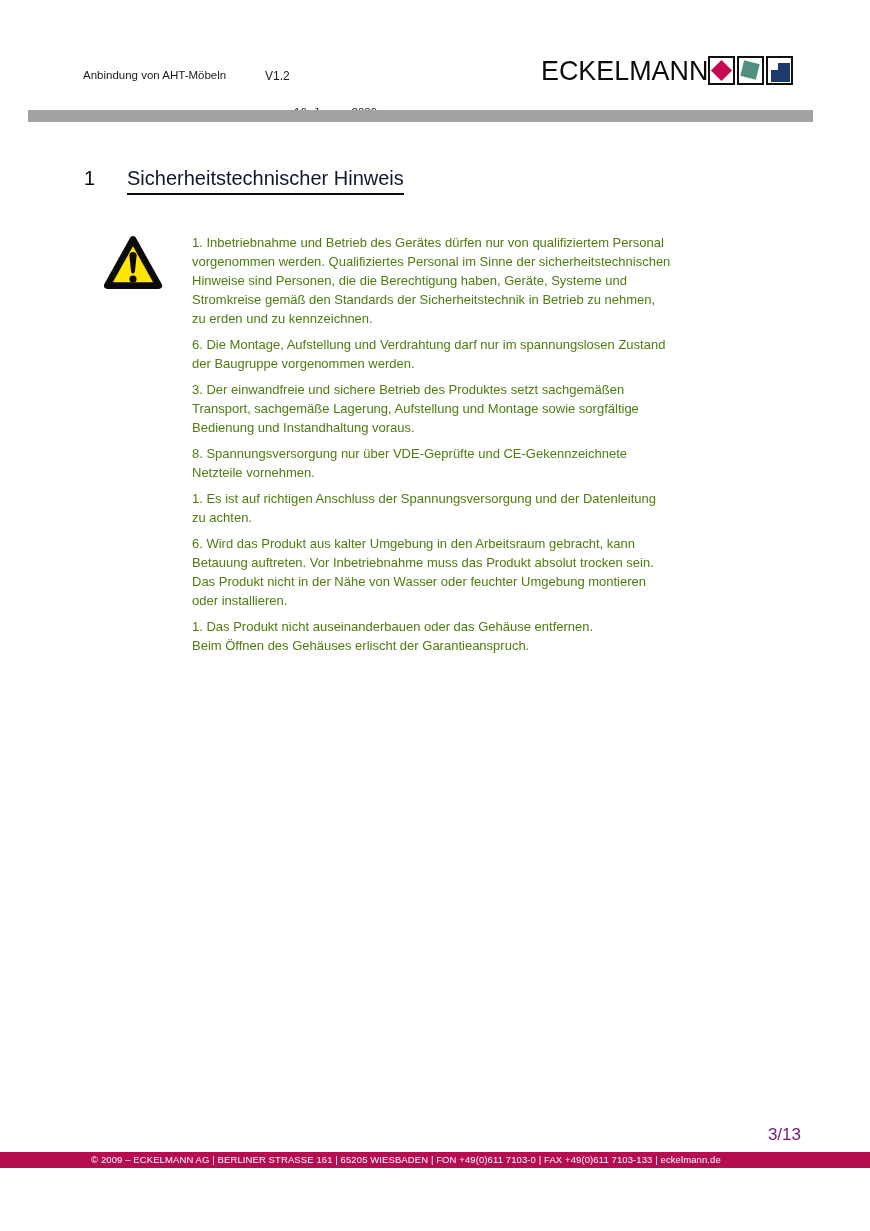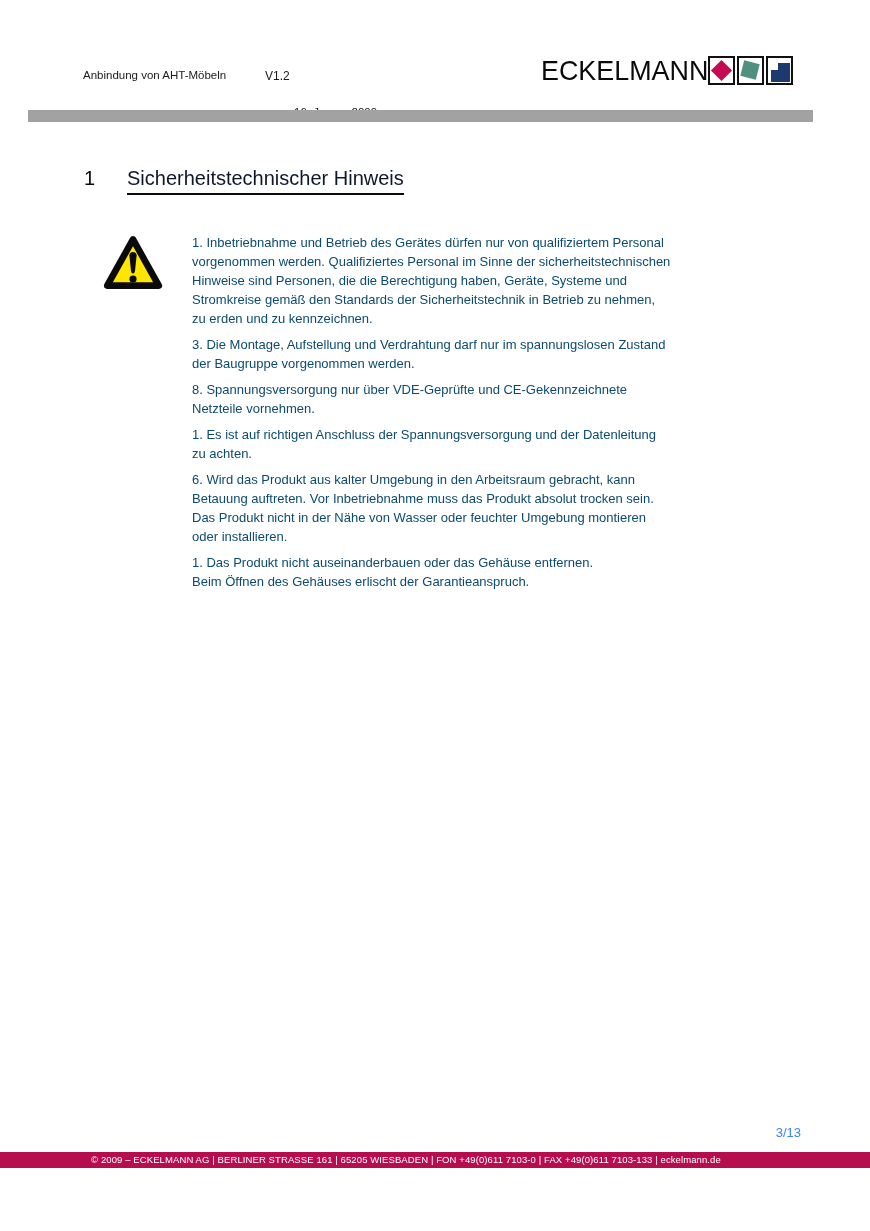--- a/index.html
+++ b/index.html
@@ -84,29 +84,29 @@
   }
 
   
   .body-text {
     position: absolute; left: 192px; top: 233px;
     width: 582px;
   }
   .body-text p {
     font-size: 13px;
     line-height: 19px;
-    color: #0c4a6e;
+    color: #4d7c0f;
     white-space: pre-line;
     margin-bottom: 7px;
   }
 
   
   .page-indicator {
     position: absolute; right: 69px; top: 1125px;
-    font-size: 13px; color: #3b82f6;
+    font-size: 17px; color: #701a75;
   }
   .footer-bar {
     position: absolute; left: 0; top: 1152px;
     width: 870px; height: 16px;
     background: #B60D4F;
   }
   .footer-bar-text {
     position: absolute; left: 0; top: 0;
     width: 812px; height: 16px;
     line-height: 16px;
@@ -151,22 +151,25 @@
     <path d="M50 30 c4 0 6.4 2.6 6 6.2 l-2.6 24.6 c-0.3 3 -1.6 5 -3.4 5 s-3.1 -2 -3.4 -5 l-2.6 -24.6 c-0.4 -3.6 2 -6.2 6 -6.2 z" fill="#0a0a0a"></path>
     <circle cx="50" cy="75" r="6" fill="#0a0a0a"></circle>
   </svg>
 
   <div class="body-text">
     <p>1. Inbetriebnahme und Betrieb des Gerätes dürfen nur von qualifiziertem Personal
 vorgenommen werden. Qualifiziertes Personal im Sinne der sicherheitstechnischen
 Hinweise sind Personen, die die Berechtigung haben, Geräte, Systeme und
 Stromkreise gemäß den Standards der Sicherheitstechnik in Betrieb zu nehmen,
 zu erden und zu kennzeichnen.</p>
-    <p>3. Die Montage, Aufstellung und Verdrahtung darf nur im spannungslosen Zustand
+    <p>6. Die Montage, Aufstellung und Verdrahtung darf nur im spannungslosen Zustand
 der Baugruppe vorgenommen werden.</p>
+    <p>3. Der einwandfreie und sichere Betrieb des Produktes setzt sachgemäßen
+Transport, sachgemäße Lagerung, Aufstellung und Montage sowie sorgfältige
+Bedienung und Instandhaltung voraus.</p>
     <p>8. Spannungsversorgung nur über VDE-Geprüfte und CE-Gekennzeichnete
 Netzteile vornehmen.</p>
     <p>1. Es ist auf richtigen Anschluss der Spannungsversorgung und der Datenleitung
 zu achten.</p>
     <p>6. Wird das Produkt aus kalter Umgebung in den Arbeitsraum gebracht, kann
 Betauung auftreten. Vor Inbetriebnahme muss das Produkt absolut trocken sein.
 Das Produkt nicht in der Nähe von Wasser oder feuchter Umgebung montieren
 oder installieren.</p>
     <p>1. Das Produkt nicht auseinanderbauen oder das Gehäuse entfernen.
 Beim Öffnen des Gehäuses erlischt der Garantieanspruch.</p>

